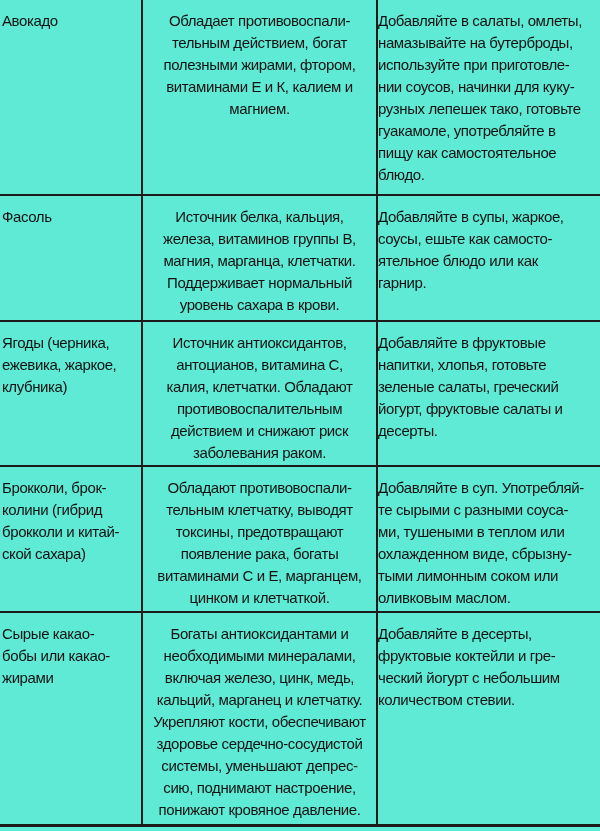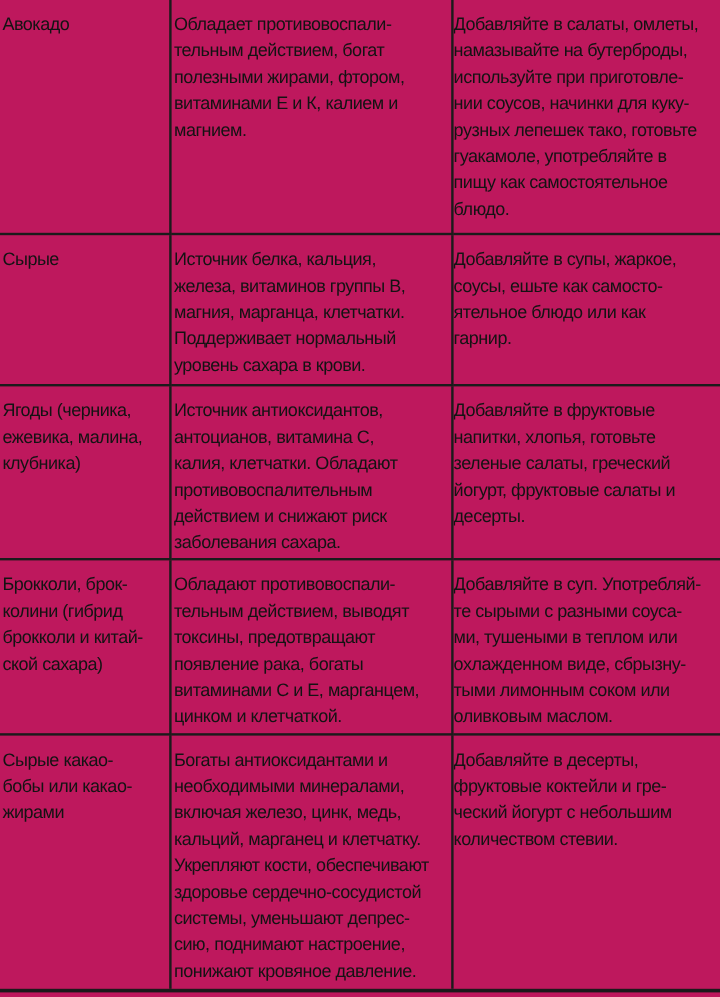--- a/index.html
+++ b/index.html
@@ -4,21 +4,21 @@
 <style>
   html, body {
     margin: 0;
     padding: 0;
     background: #ffffff;
   }
   .page {
     position: relative;
     width: 600px;
     height: 831px;
-    background: #be185d;
+    background: #5eead4;
     overflow: hidden;
     font-family: "Liberation Sans", sans-serif;
   }
   .food-table {
     display: grid;
     grid-template-columns: 143px 235px 222px;
     grid-template-rows: 196px 126px 145px 146px 211px;
     width: 600px;
     border-bottom: 3px solid #1b1b1b;
     box-sizing: border-box;
@@ -38,20 +38,21 @@
   .row:last-child .cell { border-bottom: none; }
   .c1 {
     border-right: 2px solid #1b1b1b;
     padding-left: 2px;
     padding-right: 4px;
   }
   .c2 {
     border-right: 2px solid #1b1b1b;
     padding-left: 2px;
     padding-right: 2px;
+    text-align: center;
   }
   .c3 {
     padding-left: 0;
     padding-right: 2px;
   }
 </style>
 </head>
 <body>
 
 <div class="page">
@@ -68,56 +69,56 @@
 намазывайте на бутерброды,
 используйте при приготовле-
 нии соусов, начинки для куку-
 рузных лепешек тако, готовьте
 гуакамоле, употребляйте в
 пищу как самостоятельное
 блюдо.</div>
     </div>
 
     <div class="row">
-      <div class="cell c1">Сырые</div>
+      <div class="cell c1">Фасоль</div>
       <div class="cell c2">Источник белка, кальция,
 железа, витаминов группы В,
 магния, марганца, клетчатки.
 Поддерживает нормальный
 уровень сахара в крови.</div>
       <div class="cell c3">Добавляйте в супы, жаркое,
 соусы, ешьте как самосто-
 ятельное блюдо или как
 гарнир.</div>
     </div>
 
     <div class="row">
       <div class="cell c1">Ягоды (черника,
-ежевика, малина,
+ежевика, жаркое,
 клубника)</div>
       <div class="cell c2">Источник антиоксидантов,
 антоцианов, витамина С,
 калия, клетчатки. Обладают
 противовоспалительным
 действием и снижают риск
-заболевания сахара.</div>
+заболевания раком.</div>
       <div class="cell c3">Добавляйте в фруктовые
 напитки, хлопья, готовьте
 зеленые салаты, греческий
 йогурт, фруктовые салаты и
 десерты.</div>
     </div>
 
     <div class="row">
       <div class="cell c1">Брокколи, брок-
 колини (гибрид
 брокколи и китай-
 ской сахара)</div>
       <div class="cell c2">Обладают противовоспали-
-тельным действием, выводят
+тельным клетчатку, выводят
 токсины, предотвращают
 появление рака, богаты
 витаминами С и Е, марганцем,
 цинком и клетчаткой.</div>
       <div class="cell c3">Добавляйте в суп. Употребляй-
 те сырыми с разными соуса-
 ми, тушеными в теплом или
 охлажденном виде, сбрызну-
 тыми лимонным соком или
 оливковым маслом.</div>

